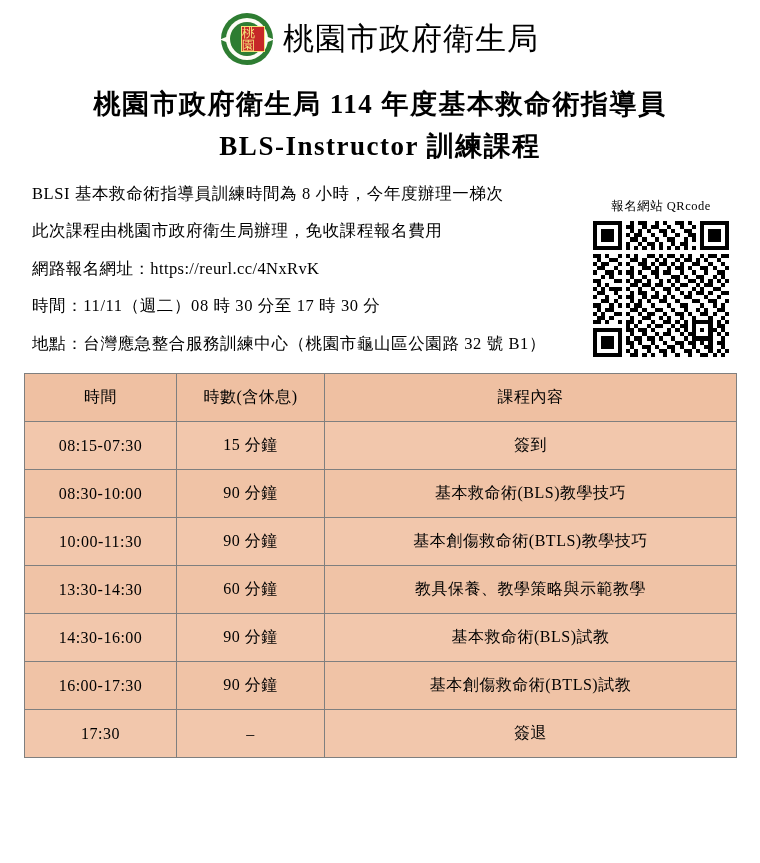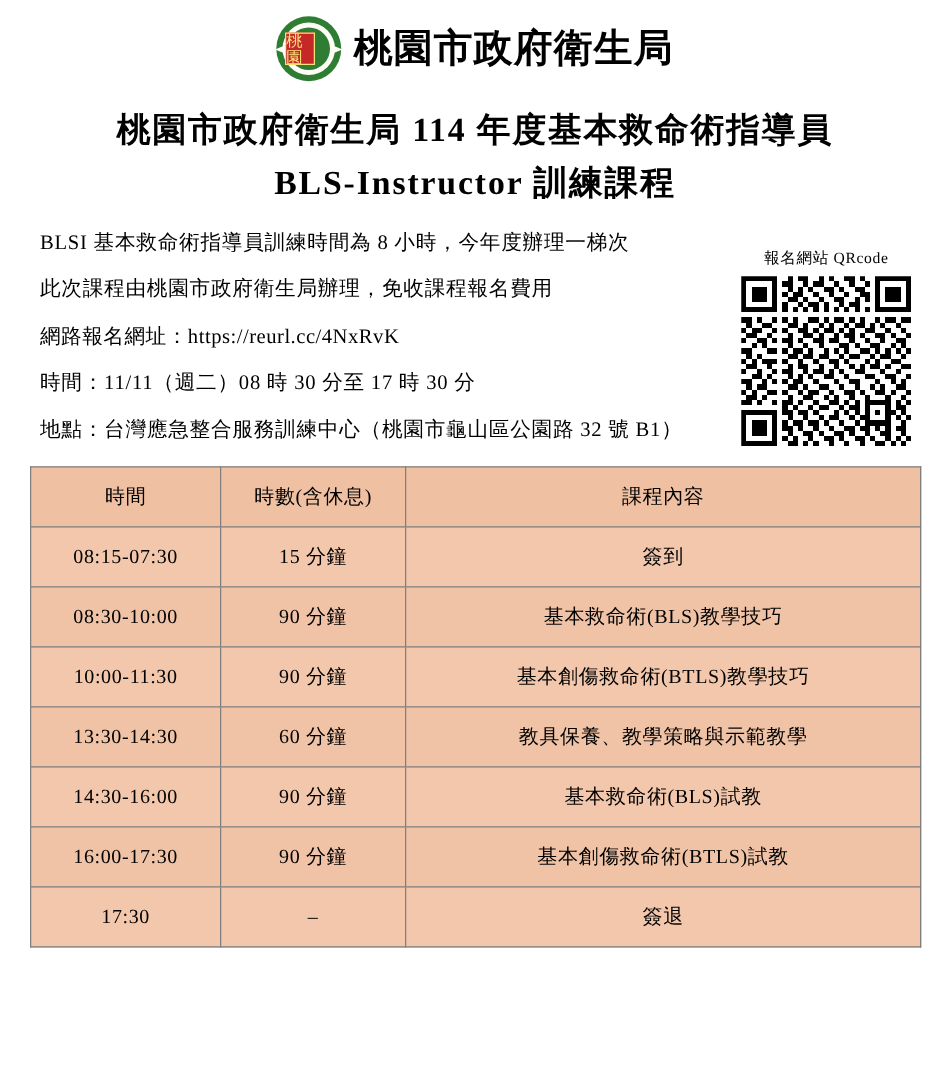--- a/index.html
+++ b/index.html
@@ -55,21 +55,21 @@
   .logo .ring-inner {
     position: absolute;
     left: 9px; top: 9px;
     width: 34px; height: 34px;
     border-radius: 50%;
     background: #2e7d32;
     box-sizing: border-box;
   }
   .logo .crest {
     position: absolute;
-    left: 7px; top: 13px;
+    left: 20px; top: 13px;
     width: 24px; height: 26px;
     background: #c62828;
     border: 1px solid #f6e27a;
     box-sizing: border-box;
     display: flex;
     align-items: center;
     justify-content: center;
     color: #f6e27a;
     font-size: 13px;
     line-height: 1;
@@ -80,21 +80,21 @@
     top: 20px;
     width: 16px; height: 13px;
     background: #fdfdf5;
   }
   .logo .wing-l { left: -1px; clip-path: polygon(100% 0, 100% 100%, 0 50%); }
   .logo .wing-r { right: -1px; clip-path: polygon(0 0, 0 100%, 100% 50%); }
 
   .org-names { line-height: 1.05; }
   .org-name-zh {
     font-size: 31px;
-    font-weight: bold;
+    font-weight: normal;
     letter-spacing: 1px;
     color: #000;
   }
   .org-name-en {
     font-size: 13.5px;
     color: #333;
     letter-spacing: 0.2px;
     margin-top: 3px;
     font-family: "Liberation Sans", sans-serif;
   }

